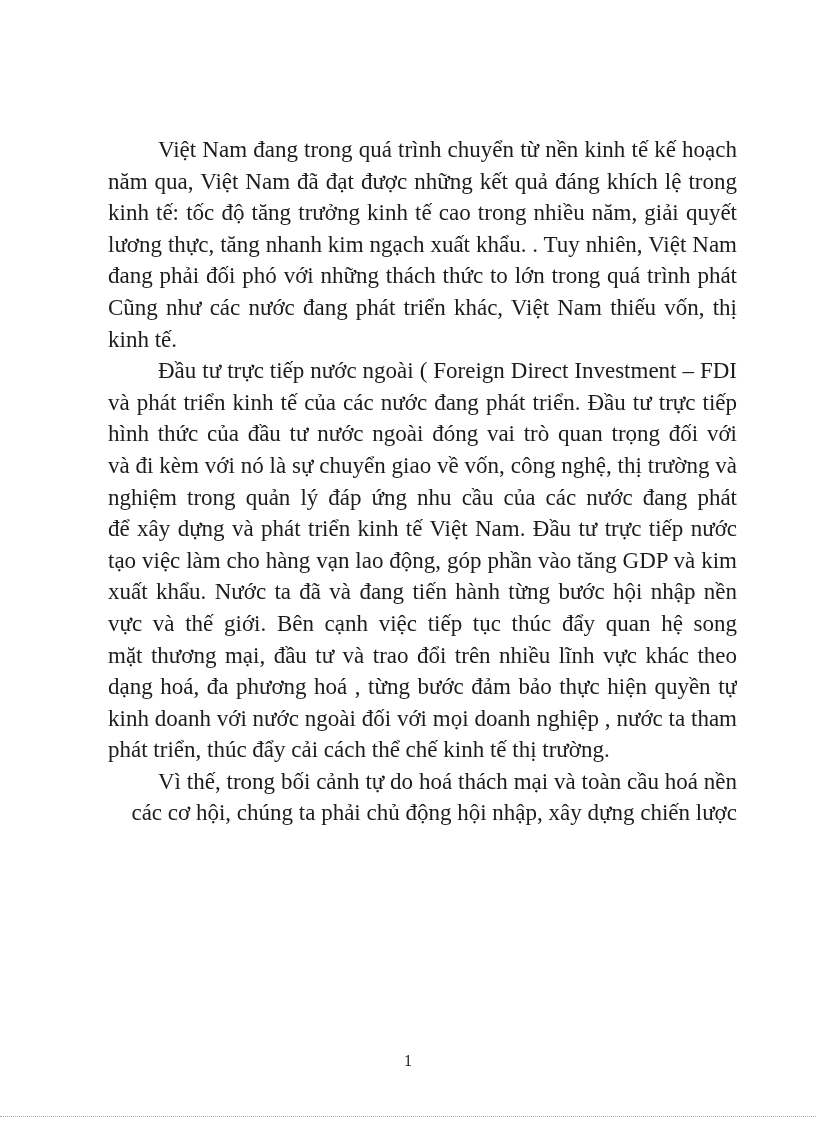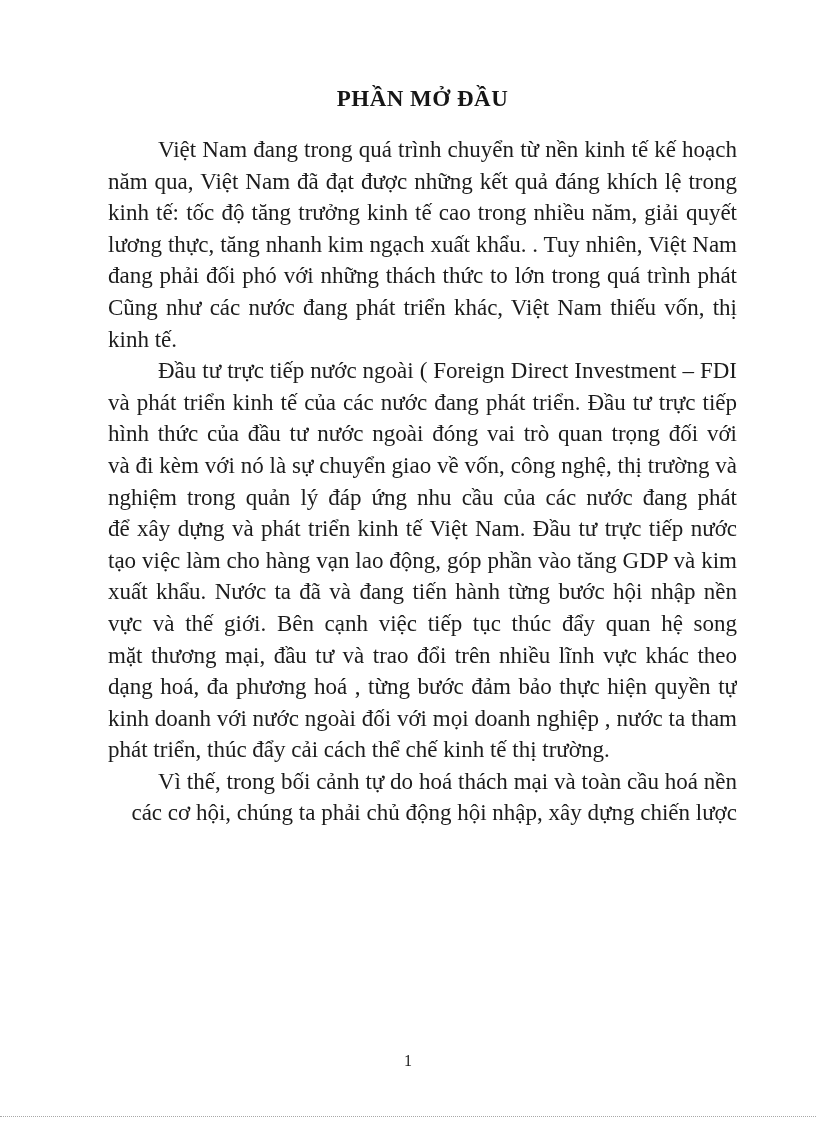--- a/index.html
+++ b/index.html
@@ -65,21 +65,20 @@
     top: 1116px;
     left: 0;
     right: 0;
     border-top: 1px dotted #a8a8a8;
   }
 </style>
 </head>
 <body>
 
 <div class="page">
-  <h1 class="doc-title">PHẦN MỞ ĐẦU</h1>
 
   <div class="doc-body">
       <div class="line indent">Việt Nam đang trong quá trình chuyển từ nền kinh tế kế hoạch hoá tập</div>
       <div class="line">năm qua, Việt Nam đã đạt được những kết quả đáng khích lệ trong phát triển</div>
       <div class="line">kinh tế: tốc độ tăng trưởng kinh tế cao trong nhiều năm, giải quyết tốt vấn đề</div>
       <div class="line">lương thực, tăng nhanh kim ngạch xuất khẩu. . Tuy nhiên, Việt Nam còng còn</div>
       <div class="line">đang phải đối phó với những thách thức to lớn trong quá trình phát triển.</div>
       <div class="line">Cũng như các nước đang phát triển khác, Việt Nam thiếu vốn, thị trường ,</div>
       <div class="line last">kinh tế.</div>
       <div class="line indent">Đầu tư trực tiếp nước ngoài ( Foreign Direct Investment – FDI ) là một</div>

